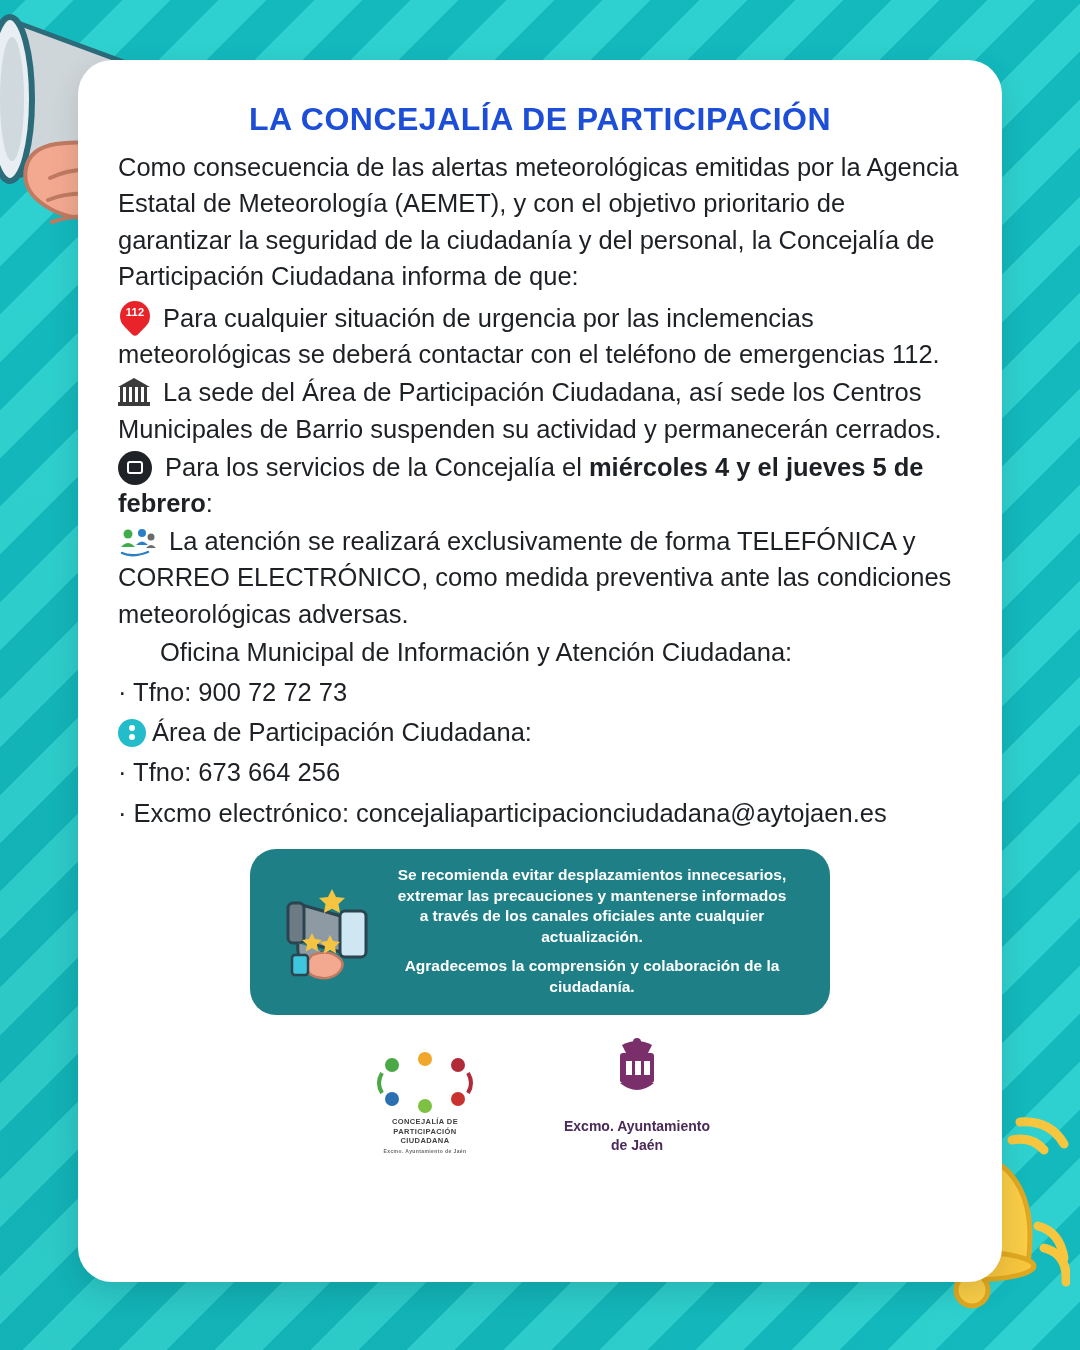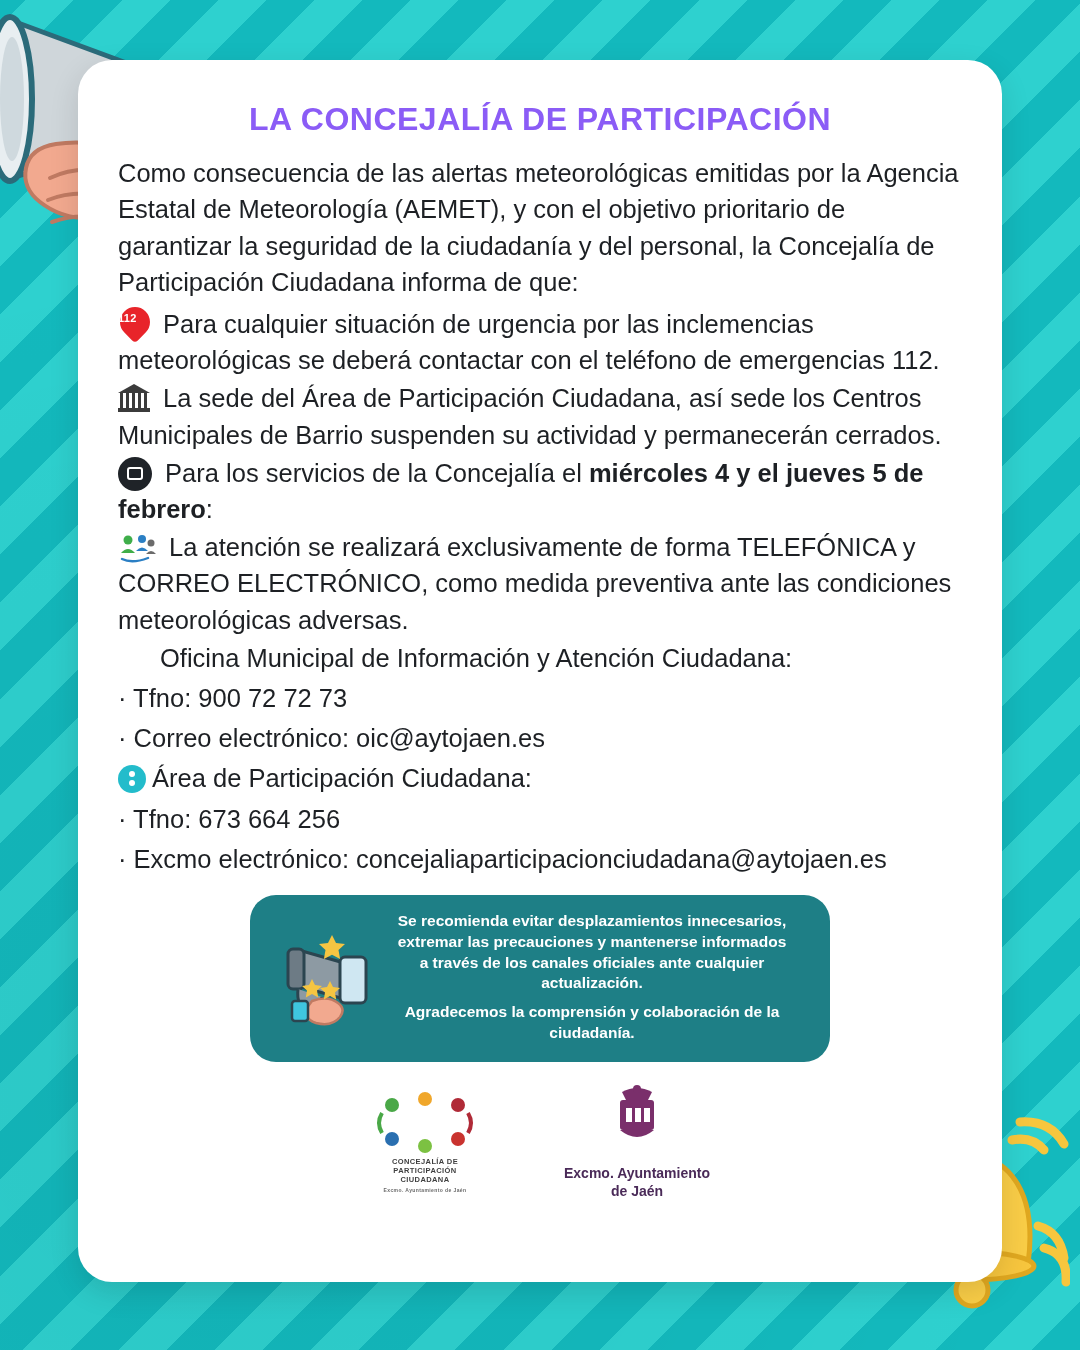--- a/index.html
+++ b/index.html
@@ -49,23 +49,23 @@
     box-sizing: border-box;
     height: 100%;
   }
 
   
   .title {
     text-align: center;
     font-weight: bold;
     font-size: 32px;
     letter-spacing: 0.5px;
-    color: #8b5cf6;
+    color: #1d4ed8;
     line-height: 1.35;
-    margin: 4px 0 14px 0;
+    margin: 4px 0 8px 0;
     padding: 0 20px;
   }
 
   
   .body-text {
     font-size: 25.5px;
     line-height: 1.42;
     color: #1d2024;
     text-align: left;
   }
@@ -99,20 +99,21 @@
     left: 2px; top: 0;
     width: 30px; height: 30px;
     background: #e8242a;
     border-radius: 50% 50% 50% 4px;
     transform: rotate(-45deg);
   }
   .ico-112 .pin-txt {
     position: absolute;
     left: 0; top: 4px;
     width: 34px;
+    text-align: center;
     font-size: 11px;
     font-weight: bold;
     color: #ffffff;
     letter-spacing: 0.3px;
   }
 
   .ico-bank {
     width: 32px; height: 32px;
     display: inline-block;
     vertical-align: -7px;
@@ -213,21 +214,21 @@
   }
   .note-text p + p {
     margin-top: 8px;
   }
 
   
   .footer {
     margin-top: 22px;
     display: flex;
     justify-content: center;
-    align-items: center;
+    align-items: flex-end;
     gap: 84px;
   }
   .logo-block {
     text-align: center;
   }
   .logo-caption {
     font-size: 14px;
     font-weight: bold;
     color: #4a2a58;
     line-height: 1.3;
@@ -337,21 +338,20 @@
           <path d="M28 21 q5 -6 10 0 z" fill="#6b6b6b"></path>
           <path d="M4 26 q10 5 26 -1" fill="none" stroke="#2b7fc4" stroke-width="2.4" stroke-linecap="round"></path>
         </svg>
         <span>La atención se realizará exclusivamente de forma TELEFÓNICA y CORREO ELECTRÓNICO, como medida preventiva ante las condiciones meteorológicas adversas.</span>
       </p>
 
       <p class="para">
         <span class="indent"></span><span>Oficina Municipal de Información y Atención Ciudadana:</span>
       </p>
       <p class="para">· Tfno: 900 72 72 73</p>
-      <p class="para">· Correo electrónico: oic@aytojaen.es</p>
 
       <p class="para">
         <span class="ico-bluecircle"></span><span>Área de Participación Ciudadana:</span>
       </p>
       <p class="para">· Tfno: 673 664 256</p>
       <p class="para">· Excmo electrónico: concejaliaparticipacionciudadana@aytojaen.es</p>
     </div>
 
     <div class="note-box">
       <svg class="note-ill" viewBox="0 0 110 108">

